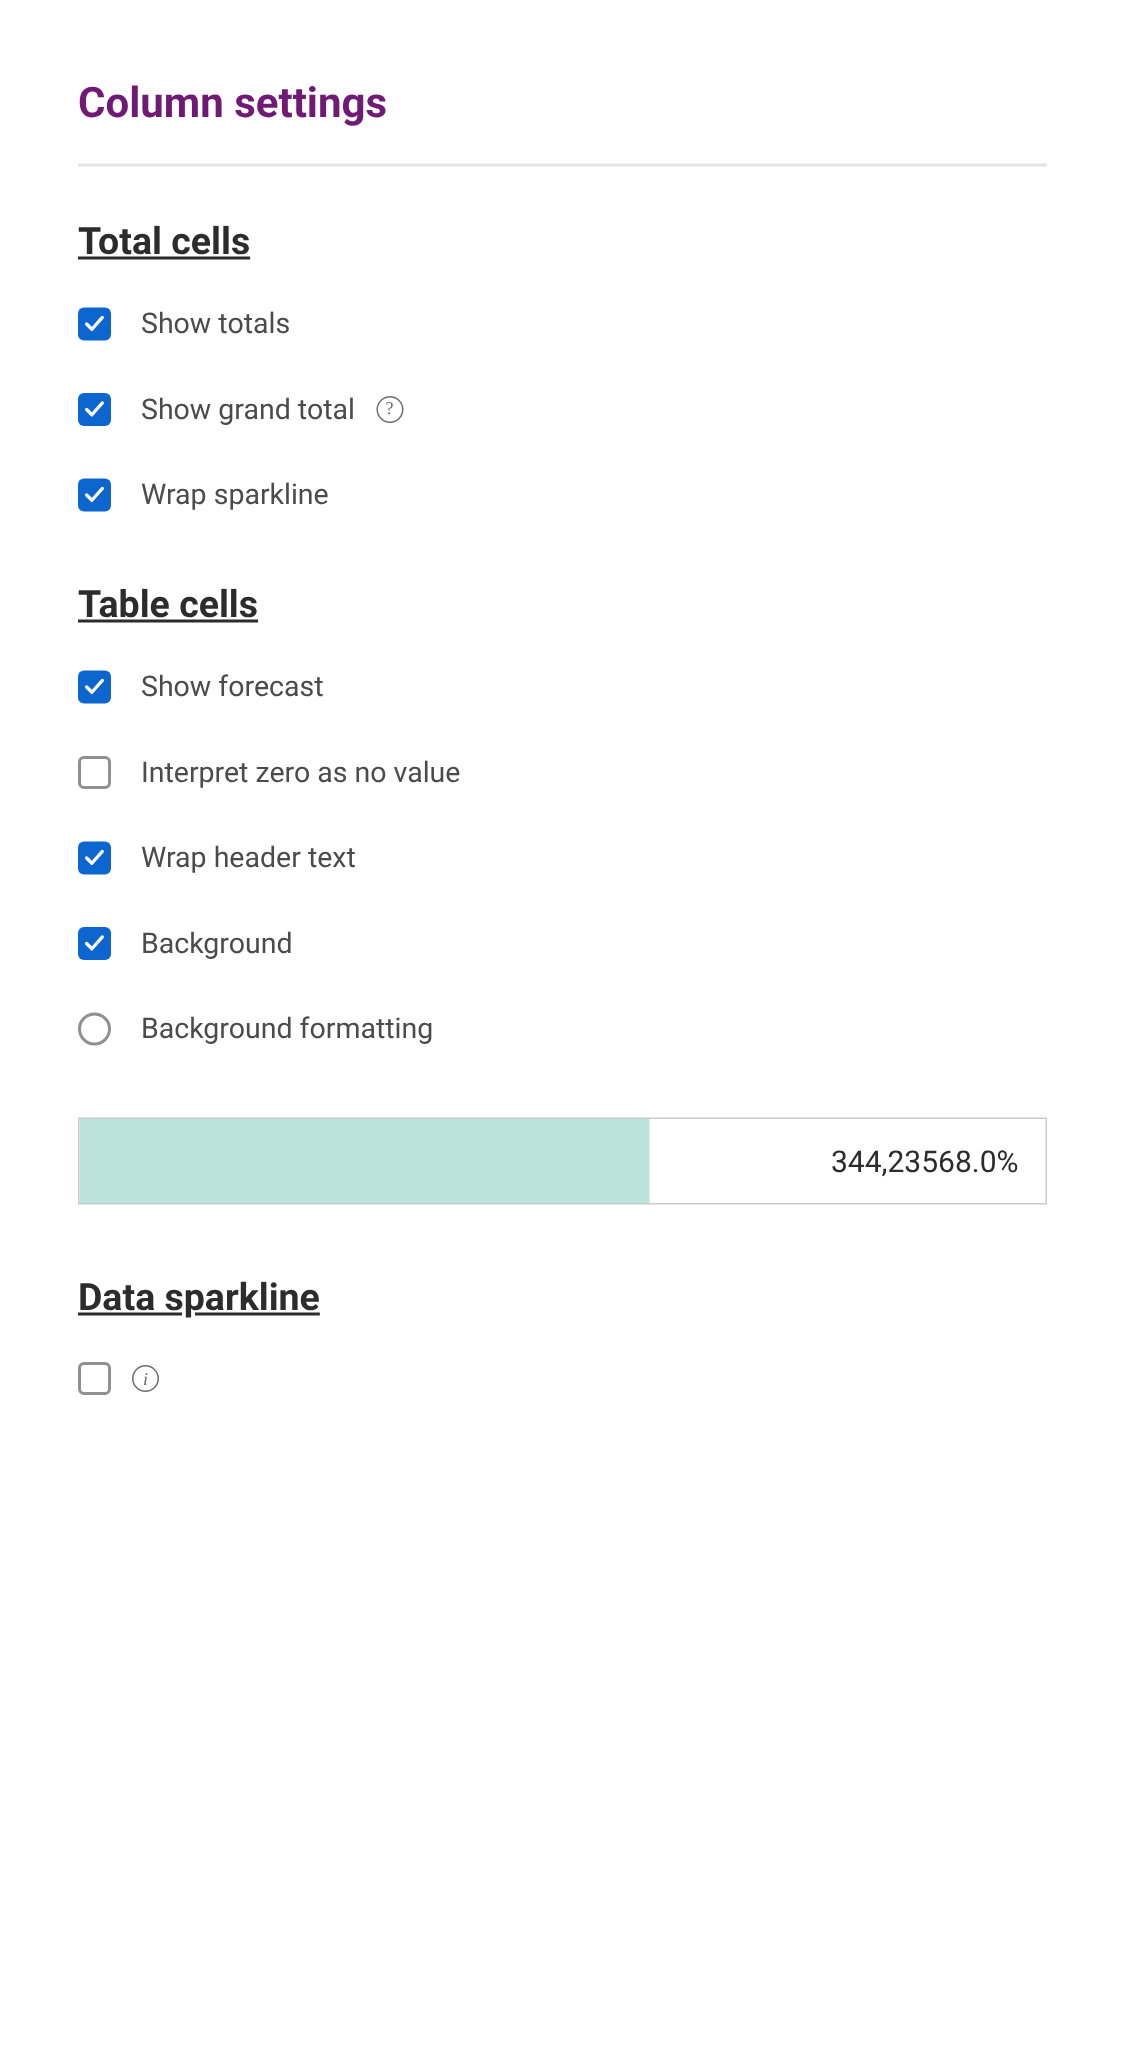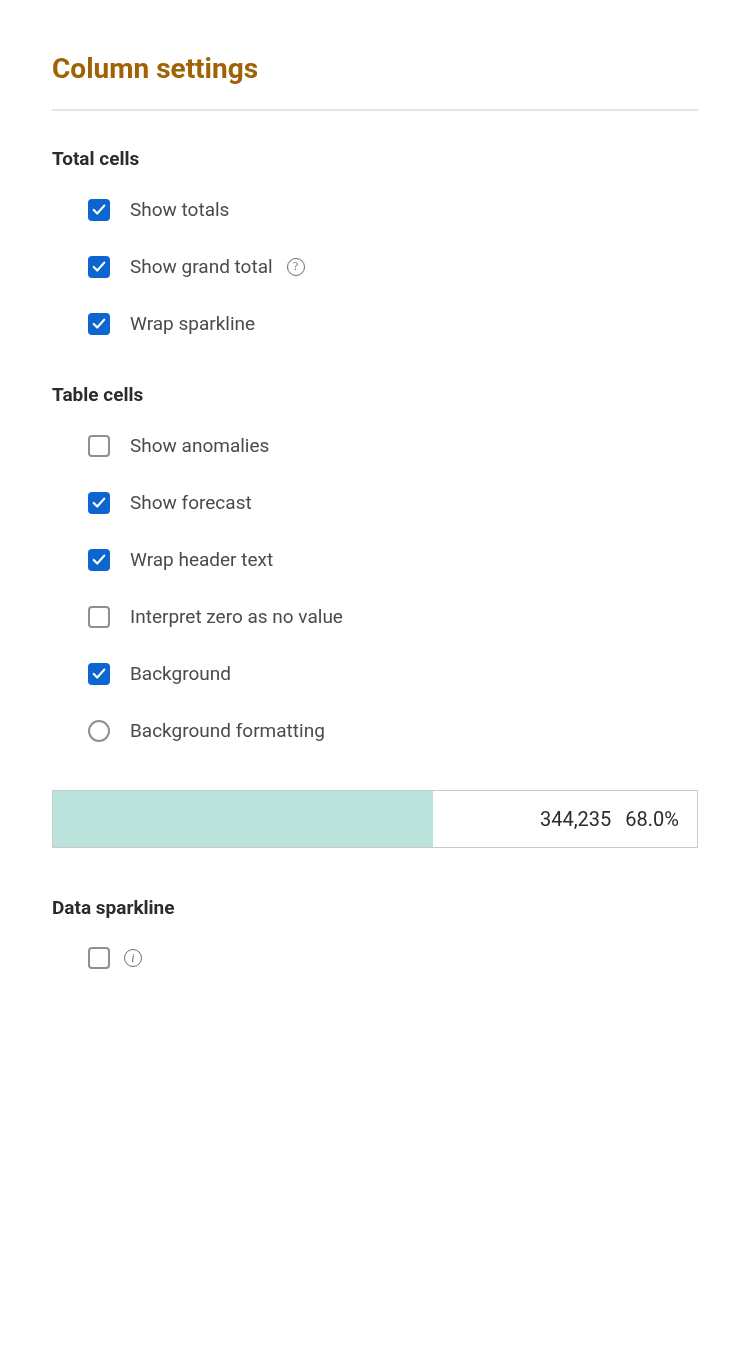--- a/index.html
+++ b/index.html
@@ -8,41 +8,41 @@
       margin: 0;
       padding: 52px;
       background: #fff;
       color: #2c2c2c;
       width: 750px;
     }
     h1.title {
       font-size: 28px;
       font-weight: 700;
       margin: 0 0 24px 0;
-      color: #a16207;
+      color: #701a75;
     }
     .divider {
       border: none;
       border-top: 2px solid #e4e4e4;
       margin: 0 0 36px 0;
     }
     .section-heading {
-      font-size: 19px;
+      font-size: 25px;
       font-weight: 700;
       margin: 0 0 28px 0;
       color: #2c2c2c;
+      text-decoration: underline;
     }
     .section {
       margin-bottom: 48px;
     }
     .option-row {
       display: flex;
       align-items: center;
       margin-bottom: 34px;
-      margin-left: 36px;
     }
     .option-row:last-child {
       margin-bottom: 0;
     }
     .checkbox {
       width: 22px;
       height: 22px;
       border-radius: 4px;
       display: flex;
       align-items: center;
@@ -119,21 +119,20 @@
       left: 0;
       top: 0;
       bottom: 0;
       background: #b9e3db;
     }
     .preview-text {
       position: relative;
       font-size: 20px;
       color: #2c2c2c;
       display: flex;
-      gap: 14px;
     }
   </style>
 </head>
 <body>
 
 <h1 class="title">Column settings</h1>
 <hr class="divider">
 
 <div class="section">
   <div class="section-heading">Total cells</div>
@@ -165,46 +164,42 @@
     </div>
     <span class="opt-label">Wrap sparkline</span>
   </div>
 </div>
 
 <div class="section">
   <div class="section-heading">Table cells</div>
 
 
 
-  <div class="option-row">
-    <div class="checkbox unchecked"></div>
-    <span class="opt-label">Show anomalies</span>
-  </div>
 
   <div class="option-row">
     <div class="checkbox checked">
       <svg viewBox="0 0 16 16">
           <path d="M2 8 L6 12 L14 3" stroke="#fff" stroke-width="2.5" fill="none" stroke-linecap="round" stroke-linejoin="round"></path>
         </svg>
     </div>
     <span class="opt-label">Show forecast</span>
-  </div>
-
-  <div class="option-row">
-    <div class="checkbox checked">
-      <svg viewBox="0 0 16 16">
-          <path d="M2 8 L6 12 L14 3" stroke="#fff" stroke-width="2.5" fill="none" stroke-linecap="round" stroke-linejoin="round"></path>
-        </svg>
-    </div>
-    <span class="opt-label">Wrap header text</span>
   </div>
 
   <div class="option-row">
     <div class="checkbox unchecked"></div>
     <span class="opt-label">Interpret zero as no value</span>
+  </div>
+
+  <div class="option-row">
+    <div class="checkbox checked">
+      <svg viewBox="0 0 16 16">
+          <path d="M2 8 L6 12 L14 3" stroke="#fff" stroke-width="2.5" fill="none" stroke-linecap="round" stroke-linejoin="round"></path>
+        </svg>
+    </div>
+    <span class="opt-label">Wrap header text</span>
   </div>
 
   <div class="option-row">
     <div class="checkbox checked">
       <svg viewBox="0 0 16 16">
           <path d="M2 8 L6 12 L14 3" stroke="#fff" stroke-width="2.5" fill="none" stroke-linecap="round" stroke-linejoin="round"></path>
         </svg>
     </div>
     <span class="opt-label">Background</span>
   </div>

